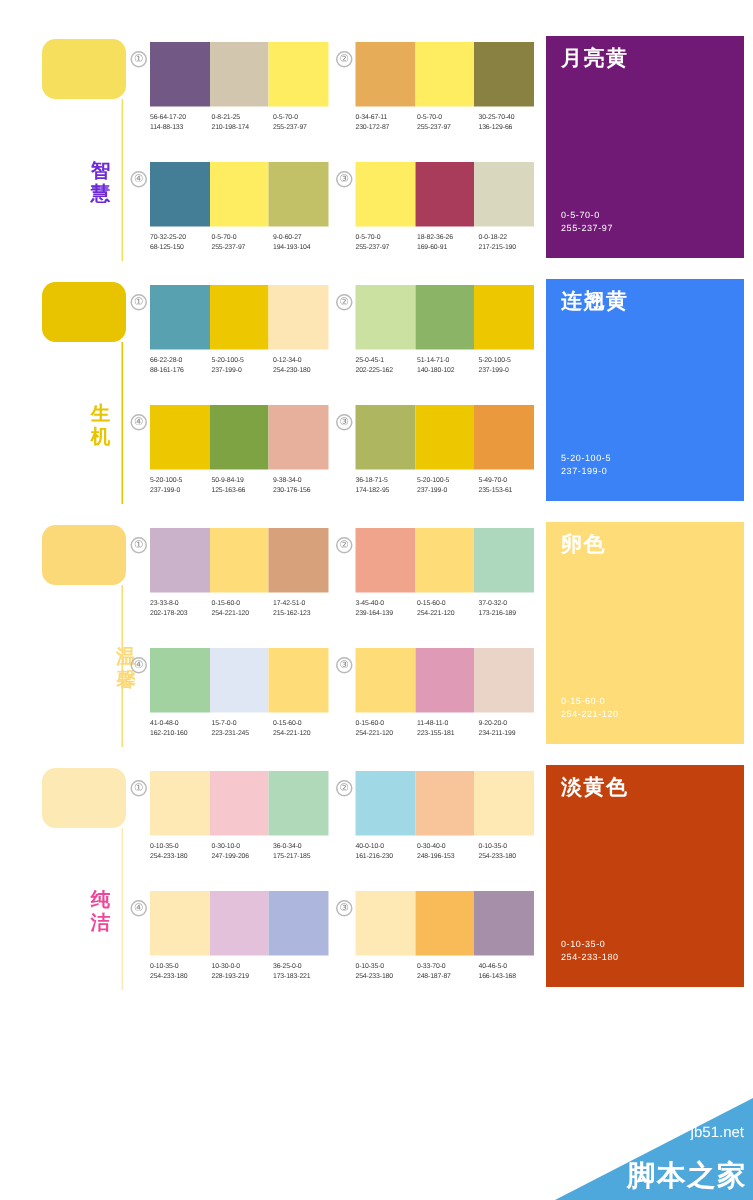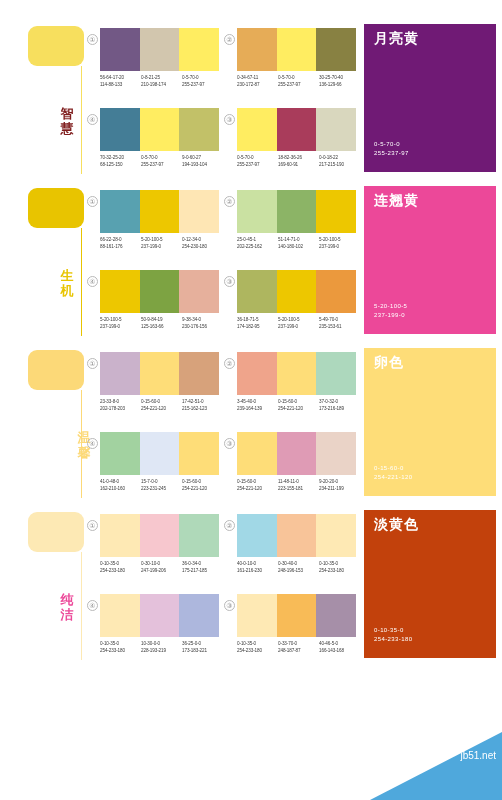--- a/index.html
+++ b/index.html
@@ -105,21 +105,21 @@
   }
 </style>
 </head>
 <body>
 
 <div id="root">
     <div class="group" style="position: absolute; left: 0px; top: 18px;">
       <div class="rail">
         <div class="rail-chip" style="background: rgb(247, 223, 94);"></div>
         <div class="rail-line" style="background: rgb(247, 223, 94);"></div>
-        <div class="rail-label" style="color: #7f1d1d;">智慧</div>
+        <div class="rail-label" style="color: #6d28d9;">智慧</div>
       </div>
       <div class="cols">
         <div class="col c1">
           <div class="cell r1">
             <div class="num">①</div>
             <div class="bars">
               <div class="bar" style="background: rgb(114, 88, 133);"></div>
               <div class="bar" style="background: rgb(210, 198, 174);"></div>
               <div class="bar" style="background: rgb(255, 237, 97);"></div>
             </div>
@@ -309,21 +309,21 @@
                 <span>237-199-0</span>
               </div>
               <div class="code">
                 <span>5-49-70-0</span>
                 <span>235-153-61</span>
               </div>
             </div>
           </div>
         </div>
       </div>
-      <div class="panel" style="background: #ec4899;">
+      <div class="panel" style="background: #3b82f6;">
         <div class="panel-name">连翘黄</div>
         <div class="panel-codes">
           <span>5-20-100-5</span>
           <span>237-199-0</span>
         </div>
       </div>
     </div>
     <div class="group" style="position: absolute; left: 0px; top: 342px;">
       <div class="rail">
         <div class="rail-chip" style="background: rgb(252, 217, 120);"></div>
@@ -536,14 +536,15 @@
         <div class="panel-name">淡黄色</div>
         <div class="panel-codes">
           <span>0-10-35-0</span>
           <span>254-233-180</span>
         </div>
       </div>
     </div>
     <div class="wm">
       <div class="wm-tri" style="border-bottom-color: rgb(79, 168, 220);"></div>
       <div class="wm-url">jb51.net</div>
+      <div class="wm-cn">脚本之家</div>
     </div>
   </div>
 
 </body></html>

